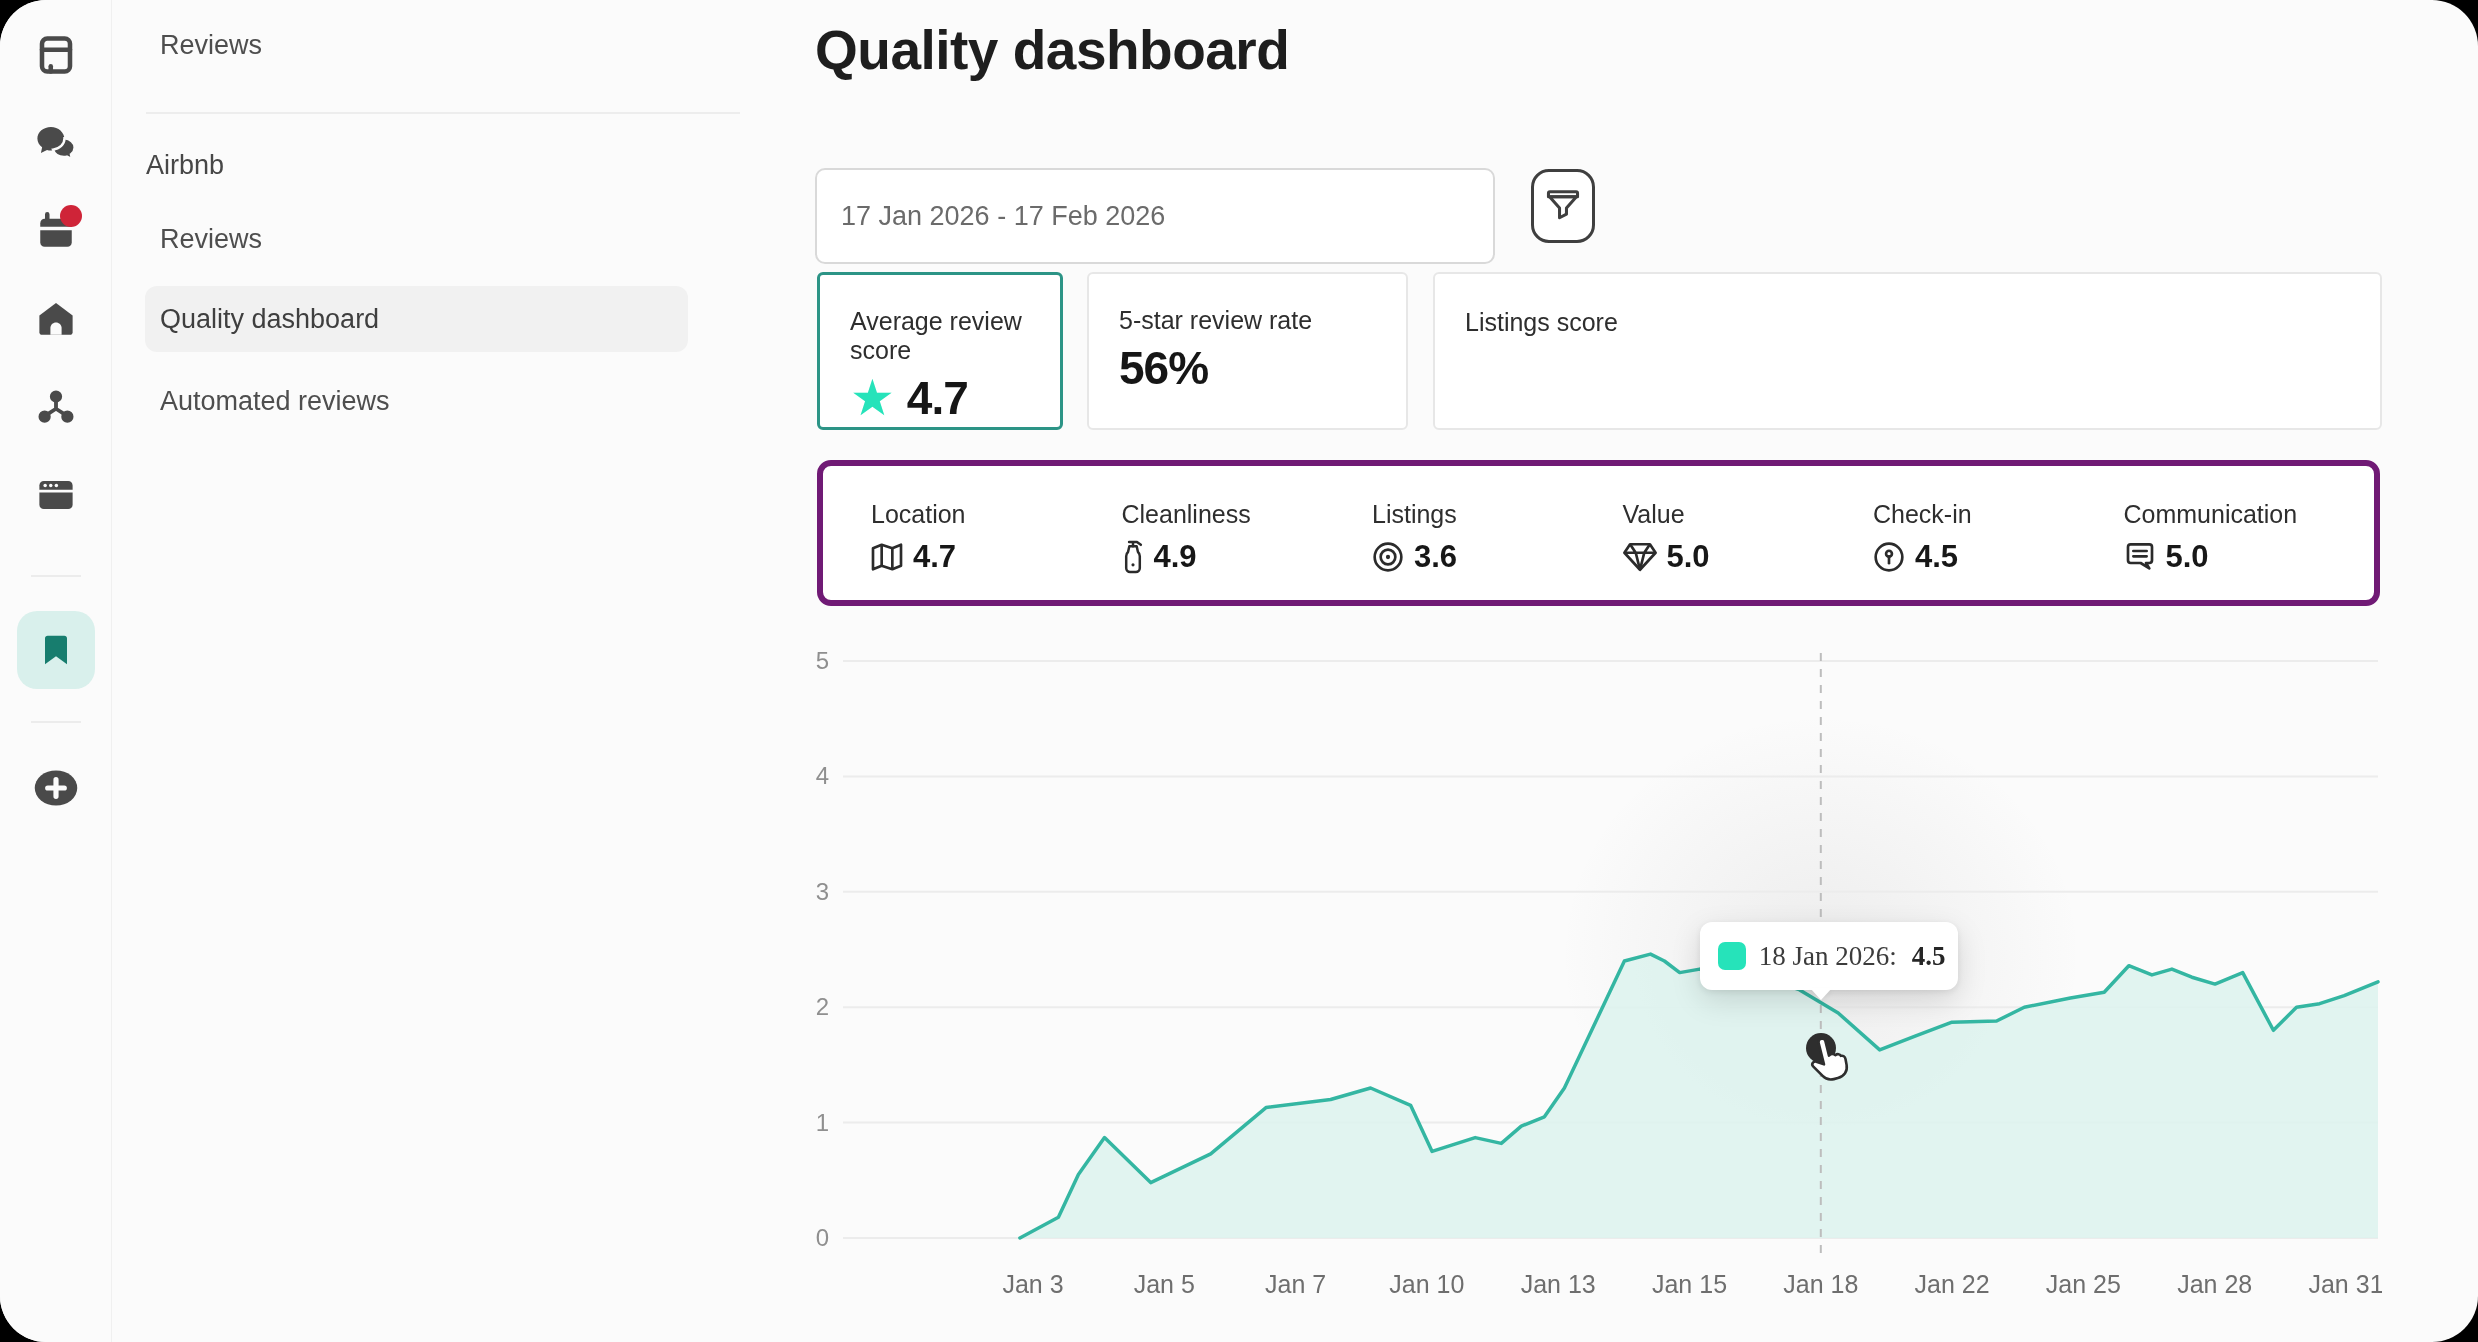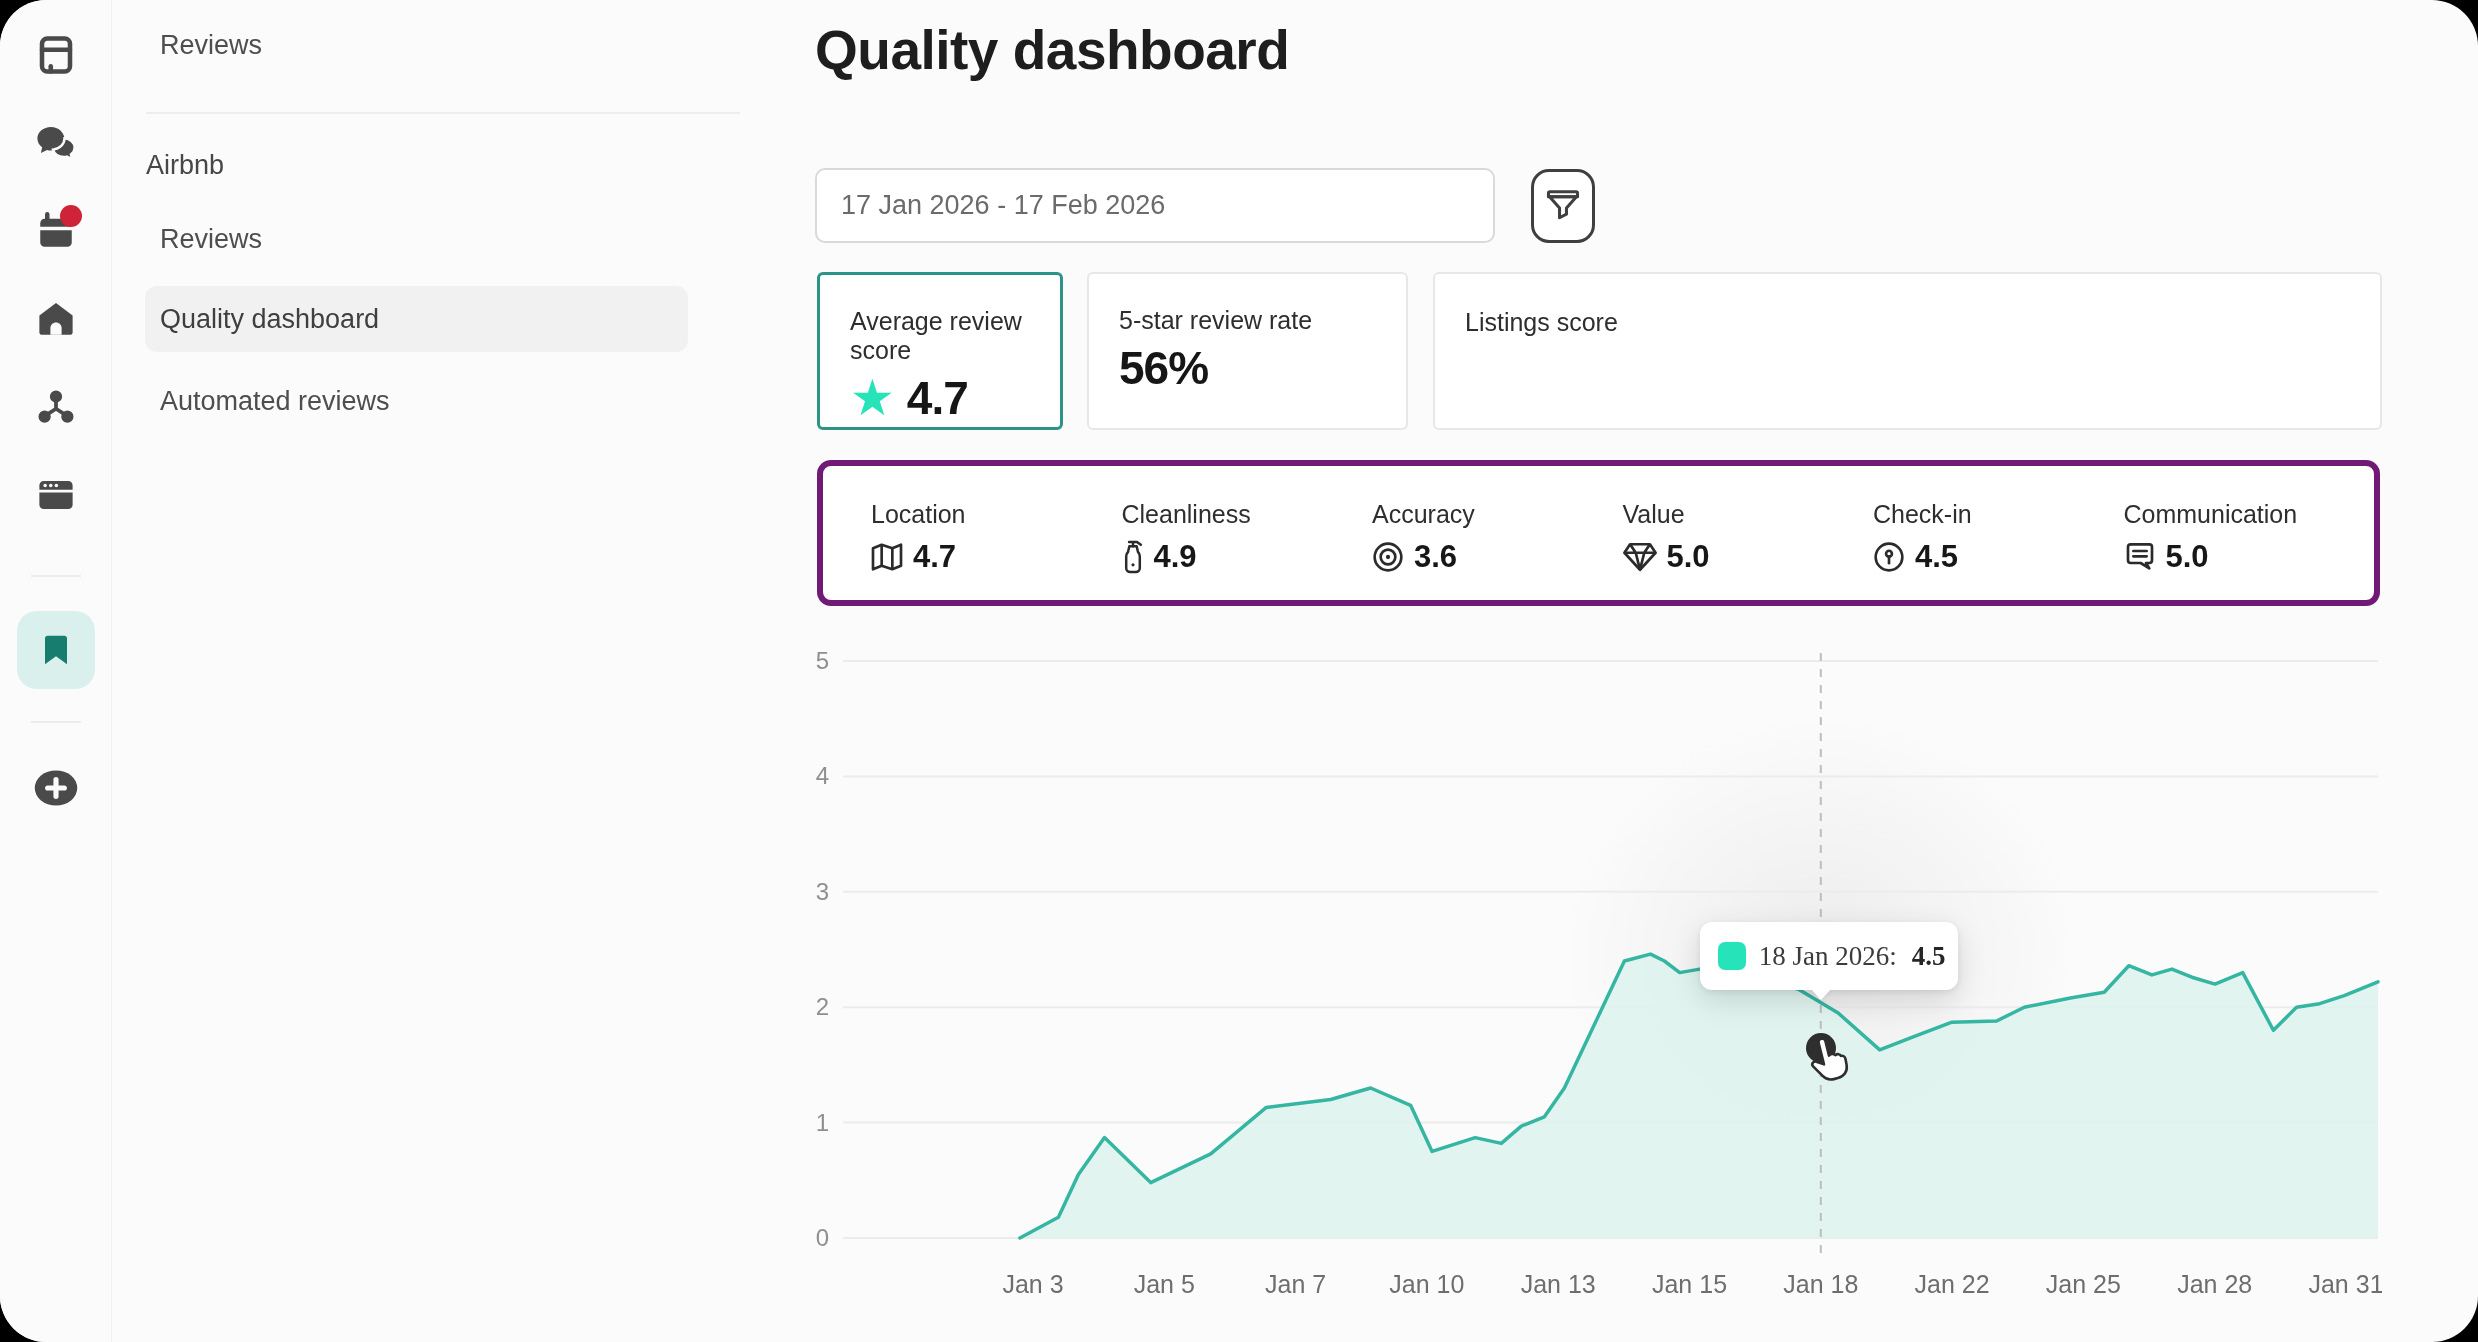--- a/index.html
+++ b/index.html
@@ -26,21 +26,21 @@
   .sb-group{position:absolute;left:34px;top:150px;font-size:27px;color:#474747;}
   .sb-r2{top:224px;}
   .sb-active{position:absolute;left:33px;top:286px;width:543px;height:66px;background:#f1f1f1;border-radius:12px;cursor:pointer;}
   .sb-active span{position:absolute;left:15px;top:50%;transform:translateY(-50%);font-size:27px;color:#3f3f3f;white-space:nowrap;}
   .sb-r3{top:386px;}
 
   
   .main{position:absolute;left:815px;top:0;width:1567px;height:1342px;}
   .page-title{position:absolute;left:0;top:18px;font-size:55px;font-weight:700;color:#1e1e1e;letter-spacing:-0.5px;margin:0;}
 
-  .date-input{position:absolute;left:0;top:168px;width:680px;height:75px;box-sizing:border-box;border:2px solid #d9d9d9;
+  .date-input{position:absolute;left:0;top:168px;width:680px;height:96px;box-sizing:border-box;border:2px solid #d9d9d9;
               border-radius:10px;background:#fff;font-size:27px;color:#6b6b6b;padding:0 0 0 24px;font-family:inherit;}
   .filter-btn{position:absolute;left:716px;top:169px;width:64px;height:74px;box-sizing:border-box;border:3px solid #3f3f3f;
               border-radius:18px;background:#fff;display:flex;align-items:center;justify-content:center;cursor:pointer;}
 
   .card{position:absolute;top:272px;height:158px;background:#fff;border:2px solid #e7e7e7;border-radius:6px;box-sizing:border-box;}
   .card-label{font-size:25px;color:#2e2e2e;}
   .card-value{font-size:46px;font-weight:700;color:#161616;letter-spacing:-1px;}
   .card1{left:2px;width:246px;border:3px solid #2c9486;cursor:pointer;}
   .card1 .inner,.card2 .inner{padding:32px 0 0 30px;}
   .card1 .vrow{display:flex;align-items:center;gap:12px;margin-top:6px;}
@@ -209,21 +209,21 @@
             <svg width="22" height="34" viewBox="0 0 16 26" fill="none" stroke="#2b2b2b" stroke-width="1.9">
               <path d="M5 1.5h6M8 1.5v3.2M11 1.5l3 2.2" stroke-linecap="round"></path>
               <path d="M5.2 4.7h5.6l1 4.5c.9.8 1.4 2 1.4 3.2v9.1c0 1.6-1.3 3-3 3H5.8c-1.7 0-3-1.4-3-3v-9.1c0-1.2.5-2.4 1.4-3.2z" stroke-linejoin="round"></path>
               <circle cx="8" cy="19" r="1.2" fill="#2b2b2b" stroke="none"></circle>
             </svg>
               </span>
           <span class="mval">4.9</span>
         </div>
       </div>
       <div class="metric">
-        <div class="mlabel">Accuracy</div>
+        <div class="mlabel">Listings</div>
         <div class="mrow">
           <span>
             <svg width="32" height="32" viewBox="0 0 24 24" fill="none" stroke="#2b2b2b" stroke-width="2">
               <circle cx="12" cy="12" r="10"></circle>
                   <circle cx="12" cy="12" r="5.5"></circle>
                   <circle cx="12" cy="12" r="1.6" fill="#2b2b2b" stroke="none"></circle>
             </svg>
               </span>
           <span class="mval">3.6</span>
         </div>

